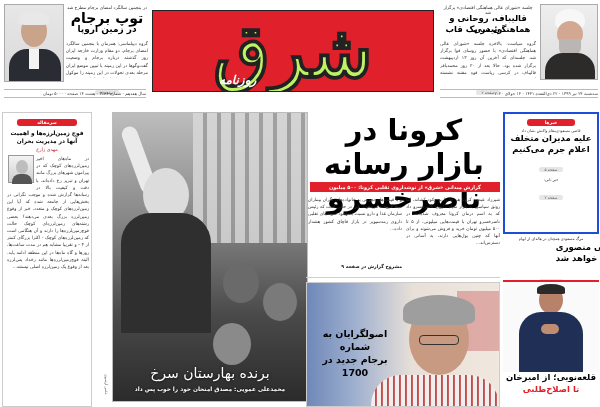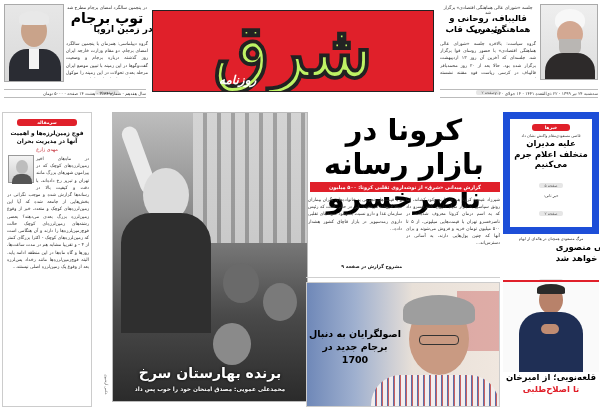--- a/index.html
+++ b/index.html
@@ -34,41 +34,41 @@
   
   #center-photo { left: 112px; top: 112px; width: 196px; height: 290px; border: 1px solid #bbb; background: linear-gradient(180deg,#bdbdbd 0%,#8a8a8a 35%,#4a4a4a 70%,#2b2b2b 100%); overflow: hidden; }
 
   
   #headline { left: 310px; top: 113px; width: 188px; text-align: center; font-size: 29px; line-height: 34px; font-weight: bold; color: #000; }
   #red-bar { left: 310px; top: 182px; width: 190px; height: 10px; background: #e0202a; color: #fff; font-size: 5px; font-weight: bold; text-align: center; line-height: 10px; }
 
   #bottom-photo { left: 306px; top: 282px; width: 194px; height: 125px; border: 1px solid #ccc; background: linear-gradient(90deg,#6f88b8 0%,#9fb0cf 25%,#e8e0d8 55%,#f0e7df 100%); overflow: hidden; }
 
   
-  #right-col { left: 503px; top: 112px; width: 96px; height: 122px; border: 7px solid #1d4ed8; }
+  #right-col { left: 503px; top: 112px; width: 96px; height: 122px; border: 2px solid #1d4ed8; }
   .rhead { font-weight: bold; text-align: center; color: #000; }
   #right-photo { left: 503px; top: 280px; width: 96px; height: 122px; border-top: 2px solid #e0202a; background: #fff; overflow: hidden; }
 </style>
 </head>
 <body>
 
 <div id="logo-box" class="abs">
   <div id="logo-main">شرق</div>
   <div id="logo-sub">روزنامه</div>
 </div>
 
 <div id="tl-photo" class="abs photo">
   <div class="face" style="left:16px;top:10px;width:26px;height:32px;background:#c9a38a;"></div>
   <div class="face" style="left:14px;top:6px;width:30px;height:14px;background:#e8e8e8;border-radius:50% 50% 20% 20%;"></div>
   <div class="abs" style="left:4px;top:44px;width:52px;height:34px;background:#2a2c33;border-radius:18px 18px 0 0;"></div>
   <div class="abs" style="left:24px;top:44px;width:10px;height:20px;background:#f3f3f3;"></div>
 </div>
 <div class="abs kicker" style="left:66px;top:5px;width:82px;">در پنجمین سالگرد امضای برجام مطرح شد</div>
 <div class="abs rhead" style="left:66px;top:13px;width:82px;font-size:14px;line-height:11px;">توپ برجام</div>
-<div class="abs rhead" style="left:82px;top:24px;width:82px;font-size:9px;line-height:11px;">در زمین اروپا</div>
+<div class="abs rhead" style="left:66px;top:24px;width:82px;font-size:9px;line-height:11px;">در زمین اروپا</div>
 <div class="abs txt-small" style="left:66px;top:40px;width:82px;height:38px;overflow:hidden;">گروه دیپلماسی: همزمان با پنجمین سالگرد امضای برجام، دو مقام وزارت خارجه ایران روز گذشته درباره برجام و وضعیت گفت‌وگوها در این زمینه با تبیین موضع ایران مرحله بعدی تحولات در این زمینه را موکول به نتیجه رایزنی‌های اروپایی‌ها دانستند...</div>
 <div class="abs" style="left:66px;top:79px;width:82px;text-align:center;"><span class="pg">صفحه ۲</span></div>
 <div id="meta-left" class="abs">سال هفدهم - شماره ۳۷۶۶ - هشت ۱۴ صفحه - ۵۰۰۰ تومان</div>
 
 <div id="tr-photo" class="abs photo">
   <div class="face" style="left:14px;top:4px;width:30px;height:22px;background:#f7f7f7;border-radius:50% 50% 40% 40%;"></div>
   <div class="face" style="left:16px;top:16px;width:26px;height:26px;background:#d3a892;"></div>
   <div class="abs" style="left:18px;top:34px;width:22px;height:18px;background:#b9b6b3;border-radius:0 0 50% 50%;"></div>
   <div class="abs" style="left:4px;top:48px;width:50px;height:28px;background:#2d2a2a;border-radius:18px 18px 0 0;"></div>
 </div>
@@ -94,21 +94,21 @@
 </div>
 
 <div id="center-photo" class="abs">
   <div class="abs" style="left:80px;top:0;width:116px;height:130px;background:repeating-linear-gradient(90deg,#d8d8d8 0 10px,#9c9c9c 10px 14px);opacity:.85;"></div>
   <div class="abs" style="left:18px;top:12px;width:16px;height:70px;background:#eaeaea;transform:rotate(-20deg);border-radius:8px;"></div>
   <div class="face" style="left:30px;top:55px;width:46px;height:54px;background:#dcdcdc;"></div>
   <div class="abs" style="left:8px;top:100px;width:90px;height:120px;background:#2f2f2f;border-radius:30px 30px 0 0;"></div>
   <div class="face" style="left:110px;top:150px;width:36px;height:40px;background:#6a6a6a;"></div>
   <div class="face" style="left:150px;top:170px;width:34px;height:38px;background:#7a7a7a;"></div>
   <div class="face" style="left:100px;top:210px;width:38px;height:42px;background:#8a8a8a;"></div>
-  <div class="abs" style="left:4px;top:252px;width:186px;text-align:center;color:#fff;font-size:14px;font-weight:bold;text-shadow:0 0 3px #000;">برنده بهارستان سرخ</div>
+  <div class="abs" style="left:4px;top:252px;width:186px;text-align:center;color:#fff;font-size:14px;font-weight:normal;text-shadow:0 0 3px #000;">برنده بهارستان سرخ</div>
   <div class="abs" style="left:4px;top:273px;width:186px;text-align:center;color:#fff;font-size:5.8px;font-weight:bold;text-shadow:0 0 2px #000;">محمدعلی عمویی: مصدق امتحان خود را خوب پس داد</div>
   <div class="abs" style="left:0;top:282px;width:194px;text-align:center;"></div>
 </div>
 <div class="abs" style="left:96px;top:355px;width:12px;height:40px;font-size:3.5px;color:#666;writing-mode:vertical-rl;">عکس آرشیوی</div>
 
 <div id="headline" class="abs">
   <div>کرونا در بازار رسانه</div>
   <div>ناصرخسرو</div>
 </div>
 <div id="red-bar" class="abs">گزارش میدانی «شرق» از نوشداروی تقلبی کرونا: ۵۰۰ میلیون</div>
@@ -117,21 +117,21 @@
 <div class="abs" style="left:308px;top:264px;width:94px;font-size:4.6px;font-weight:bold;text-align:right;">مشروح گزارش در صفحه ۹</div>
 <div class="abs rule" style="left:306px;top:277px;width:194px;"></div>
 
 <div id="bottom-photo" class="abs">
   <div class="abs" style="left:150px;top:8px;width:44px;height:60px;background:#c04040;opacity:.35;"></div>
   <div class="face" style="left:102px;top:20px;width:60px;height:72px;background:#c99a82;"></div>
   <div class="abs" style="left:96px;top:12px;width:72px;height:30px;background:#9e9e9e;border-radius:50% 50% 20% 20%;"></div>
   <div class="abs" style="left:112px;top:52px;width:40px;height:10px;border:1.5px solid #333;border-radius:4px;"></div>
   <div class="abs" style="left:64px;top:92px;width:128px;height:40px;background:repeating-linear-gradient(90deg,#f2eeee 0 4px,#5c6fa8 4px 5px,#c86060 5px 6px);border-radius:30px 30px 0 0;"></div>
   <div class="abs" style="left:2px;top:44px;width:92px;text-align:center;font-size:9.5px;font-weight:bold;line-height:13px;color:#000;">
-    <div>اصولگرایان به دنبال</div>
+    <div>اصولگرایان به شماره</div>
     <div>برجام جدید در 1700</div>
   </div>
 </div>
 
 <div id="right-col" class="abs">
   <div class="tag-red" style="margin:5px 22px 2px;">خبرها</div>
   <div class="kicker" style="font-size:3.8px;">قاضی مسعودی‌مقام واکنش نشان داد</div>
   <div class="rhead" style="font-size:8.5px;line-height:10.5px;padding:0 2px;">علیه مدیران متخلف اعلام جرم می‌کنیم</div>
   <div style="text-align:center;margin:2px 0;"><span class="pg">صفحه ۵</span></div>
   <div class="kicker" style="font-size:3.8px;">خبر ثانی:</div>

